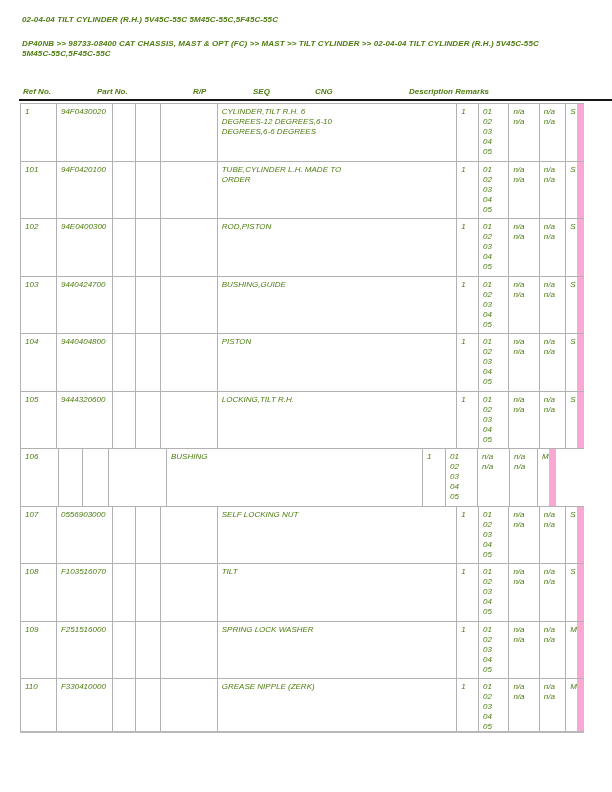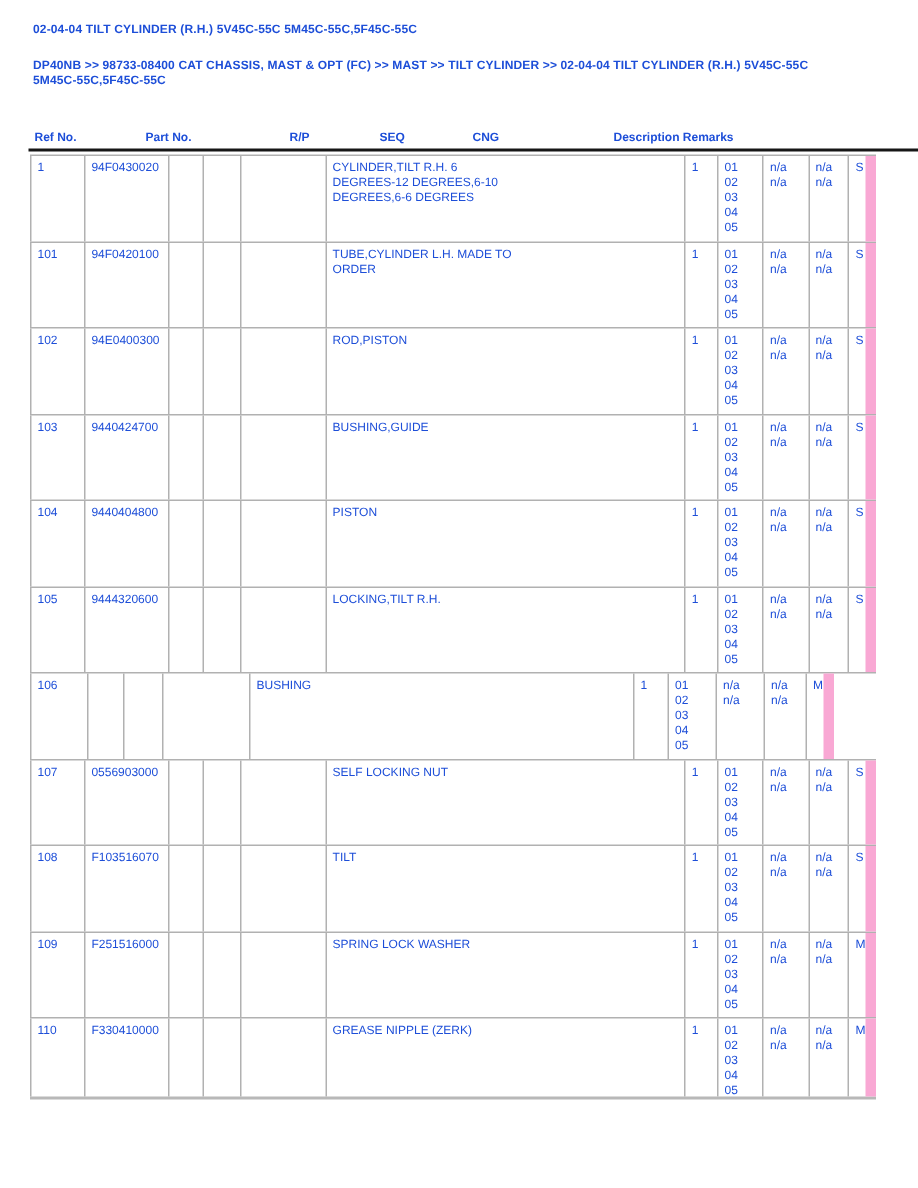--- a/index.html
+++ b/index.html
@@ -1,22 +1,23 @@
 <!DOCTYPE html>
 <html><head>
 <meta charset="utf-8">
 <style>
   html,body{margin:0;padding:0;background:#e9e9e9;}
   .page{
     position:relative;
     width:612px;height:792px;
     background:#ffffff;
     font-family:"Liberation Sans","DejaVu Sans",sans-serif;
-    color:#1d4ed8;
+    color:#4d7c0f;
     overflow:hidden;
+    font-style:italic;
   }
   .title{
     position:absolute;left:22px;top:15px;
     font-size:8px;font-weight:bold;letter-spacing:.1px;
     white-space:nowrap;
   }
   .breadcrumb{
     position:absolute;left:22px;top:39px;width:575px;
     font-size:8px;font-weight:bold;line-height:10px;letter-spacing:.1px;
   }

